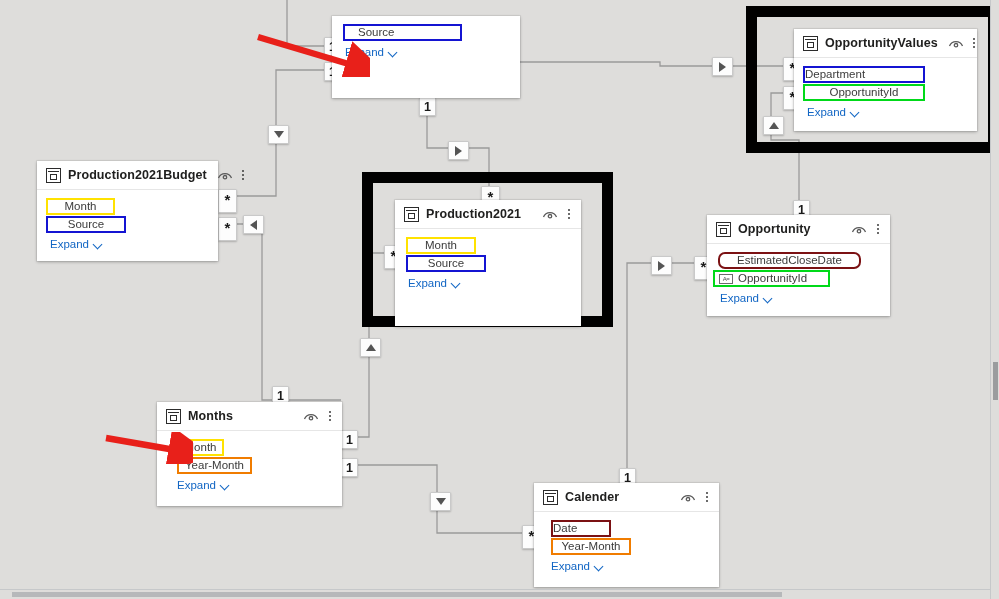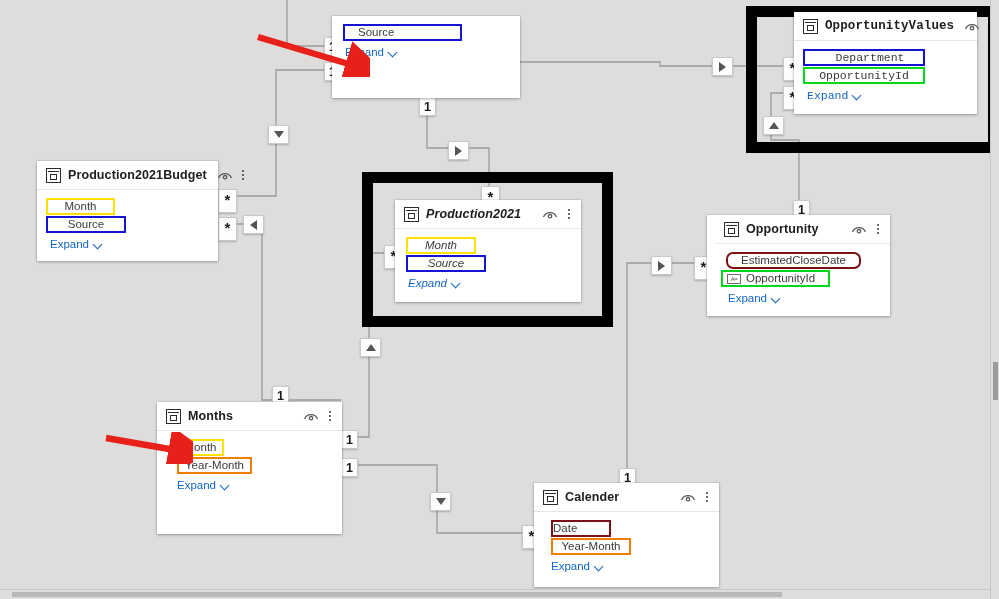--- a/index.html
+++ b/index.html
@@ -173,21 +173,21 @@
       <div class="field hl" style="border-color:#1414d2;margin-left:11px;margin-right:58px;">
         <span class="fname">Source</span>
       </div>
       <div class="expand">
         <span>Expand</span>
         <span class="chev"></span>
       </div>
     </div>
   </div>
 
-  <div class="card" style="left:794px;top:12px;width:183px;height:102px;font-family:Liberation Mono, monospace;">
+  <div class="card" style="left:794px;top:29px;width:183px;height:102px;">
     <div class="card-head">
       <span class="tbl-icon">
           <span class="o"></span>
           <span class="bar"></span>
           <span class="in"></span>
         </span>
       <span class="card-title">OpportunityValues</span>
       <span class="head-spacer"></span>
       <span class="eye-icon">
         <svg width="16" height="12" viewBox="0 0 16 12">
@@ -195,21 +195,21 @@
             <circle cx="8" cy="8.2" r="1.7" fill="none" stroke="#5a5a5a" stroke-width="1.3"></circle>
           </svg>
       </span>
       <span class="dots-icon">
           <b></b>
           <b></b>
           <b></b>
         </span>
     </div>
     <div class="card-body">
-      <div class="field hl" style="border-color:#1414d2;margin-left:9px;margin-right:52px;justify-content:center;padding-left:12px;">
+      <div class="field hl" style="border-color:#1414d2;margin-left:9px;margin-right:52px;padding-left:0;">
         <span class="fname">Department</span>
       </div>
       <div class="field hl" style="border-color:#00d919;margin-left:9px;margin-right:52px;justify-content:center;padding-left:0;">
         <span class="fname">OpportunityId</span>
       </div>
       <div class="expand">
         <span>Expand</span>
         <span class="chev"></span>
       </div>
     </div>
@@ -243,21 +243,21 @@
       <div class="field hl" style="border-color:#1414d2;margin-left:9px;margin-right:92px;justify-content:center;padding-left:0;">
         <span class="fname">Source</span>
       </div>
       <div class="expand">
         <span>Expand</span>
         <span class="chev"></span>
       </div>
     </div>
   </div>
 
-  <div class="card" style="left:395px;top:200px;width:186px;height:102px;font-style:italic;">
+  <div class="card" style="left:395px;top:200px;width:186px;height:126px;">
     <div class="card-head">
       <span class="tbl-icon">
           <span class="o"></span>
           <span class="bar"></span>
           <span class="in"></span>
         </span>
       <span class="card-title">Production2021</span>
       <span class="head-spacer"></span>
       <span class="eye-icon">
         <svg width="16" height="12" viewBox="0 0 16 12">
@@ -278,21 +278,21 @@
       <div class="field hl" style="border-color:#1414d2;margin-left:11px;margin-right:95px;justify-content:center;padding-left:0;">
         <span class="fname">Source</span>
       </div>
       <div class="expand">
         <span>Expand</span>
         <span class="chev"></span>
       </div>
     </div>
   </div>
 
-  <div class="card" style="left:707px;top:215px;width:183px;height:101px;padding-left:8px;">
+  <div class="card" style="left:707px;top:215px;width:183px;height:101px;">
     <div class="card-head">
       <span class="tbl-icon">
           <span class="o"></span>
           <span class="bar"></span>
           <span class="in"></span>
         </span>
       <span class="card-title">Opportunity</span>
       <span class="head-spacer"></span>
       <span class="eye-icon">
         <svg width="16" height="12" viewBox="0 0 16 12">
@@ -314,21 +314,21 @@
         <span class="ficon">A=</span>
         <span class="fname">OpportunityId</span>
       </div>
       <div class="expand">
         <span>Expand</span>
         <span class="chev"></span>
       </div>
     </div>
   </div>
 
-  <div class="card" style="left:157px;top:402px;width:185px;height:132px;">
+  <div class="card" style="left:157px;top:402px;width:185px;height:104px;">
     <div class="card-head">
       <span class="tbl-icon">
           <span class="o"></span>
           <span class="bar"></span>
           <span class="in"></span>
         </span>
       <span class="card-title">Months</span>
       <span class="head-spacer"></span>
       <span class="eye-icon">
         <svg width="16" height="12" viewBox="0 0 16 12">

